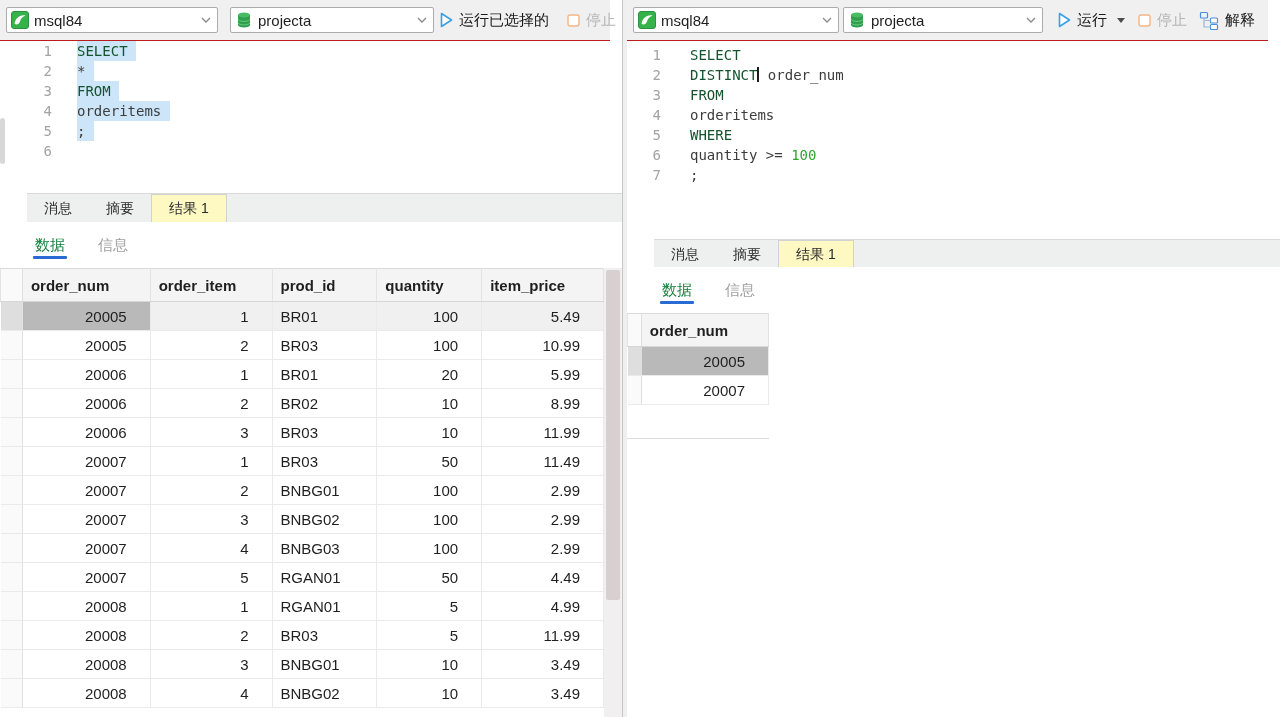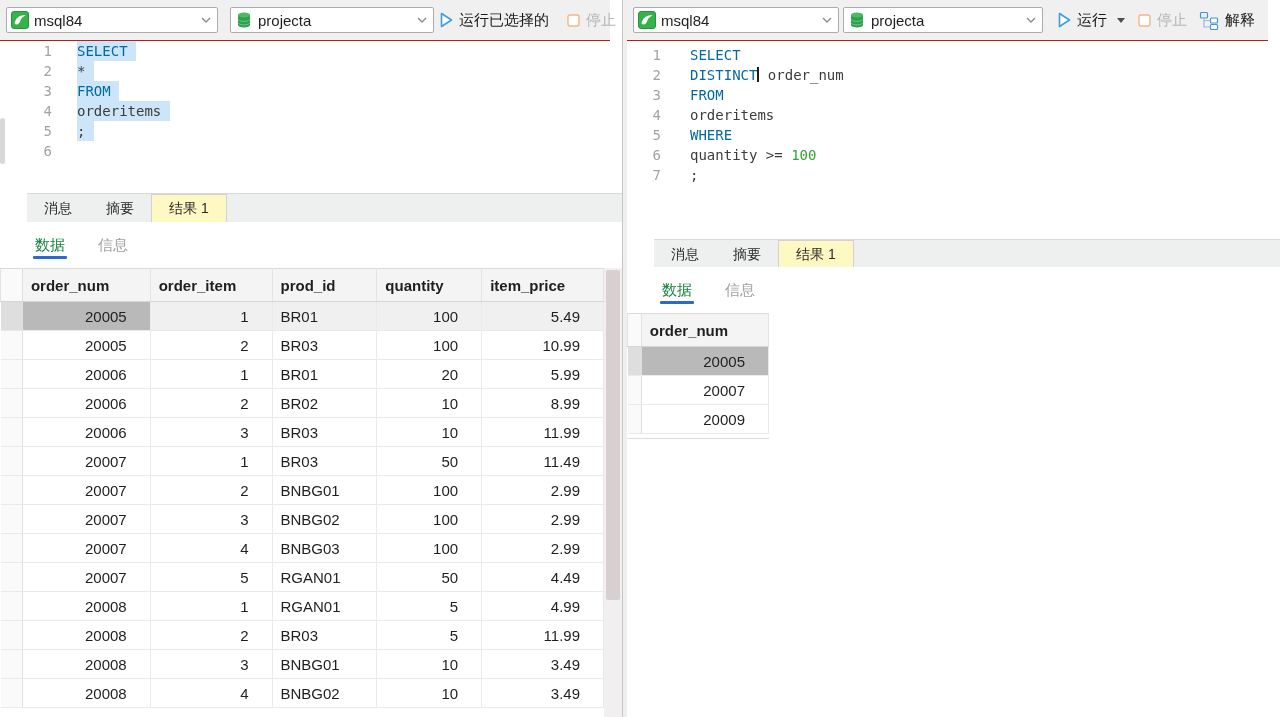--- a/index.html
+++ b/index.html
@@ -24,21 +24,21 @@
   .pane-left .editor{top:41px;height:152px;}
   .pane-right .editor{top:41px;height:198px;padding-top:4px;}
   .ed-line{display:flex;height:20px;}
   .ln{flex:0 0 auto;text-align:right;color:#a3a3a3;user-select:none;}
   .pane-left .ln{width:52px;}
   .pane-right .ln{width:34px;}
   .code{white-space:pre;}
   .pane-left .code{margin-left:25px;}
   .pane-right .code{margin-left:29px;}
   .code.sel{background:#cce5f8;}
-  .kw{color:#0369a1;}
+  .kw{color:#14532d;}
   .id{color:#3c3c3c;}
   .num{color:#33a333;}
   .caret{display:inline-block;width:2px;height:15px;background:#1a1a1a;vertical-align:-2px;}
   .side-handle{position:absolute;left:0;top:118px;width:5px;height:46px;background:#d8d8d8;border-radius:3px;}
 
   
   .tabbar{position:absolute;left:0;right:0;background:#eef0ef;border-top:1px solid #d9d9d9;display:flex;margin-left:27px;}
   .pane-left .tabbar{top:193px;height:29px;}
   .pane-right .tabbar{top:239px;height:28px;}
   .tab{padding:0 17px;font-size:14px;line-height:28px;color:#2a2a2a;white-space:nowrap;cursor:default;}
@@ -391,21 +391,17 @@
           </thead>
           <tbody>
             <tr class="selrow">
               <td class="gutter"></td>
               <td class="al-r selcell">20005</td>
             </tr>
             <tr>
               <td class="gutter"></td>
               <td class="al-r">20007</td>
             </tr>
-            <tr>
-              <td class="gutter"></td>
-              <td class="al-r">20009</td>
-            </tr>
           </tbody>
         </table>
       </div>
   </section>
 </div>
 
 </body></html>

